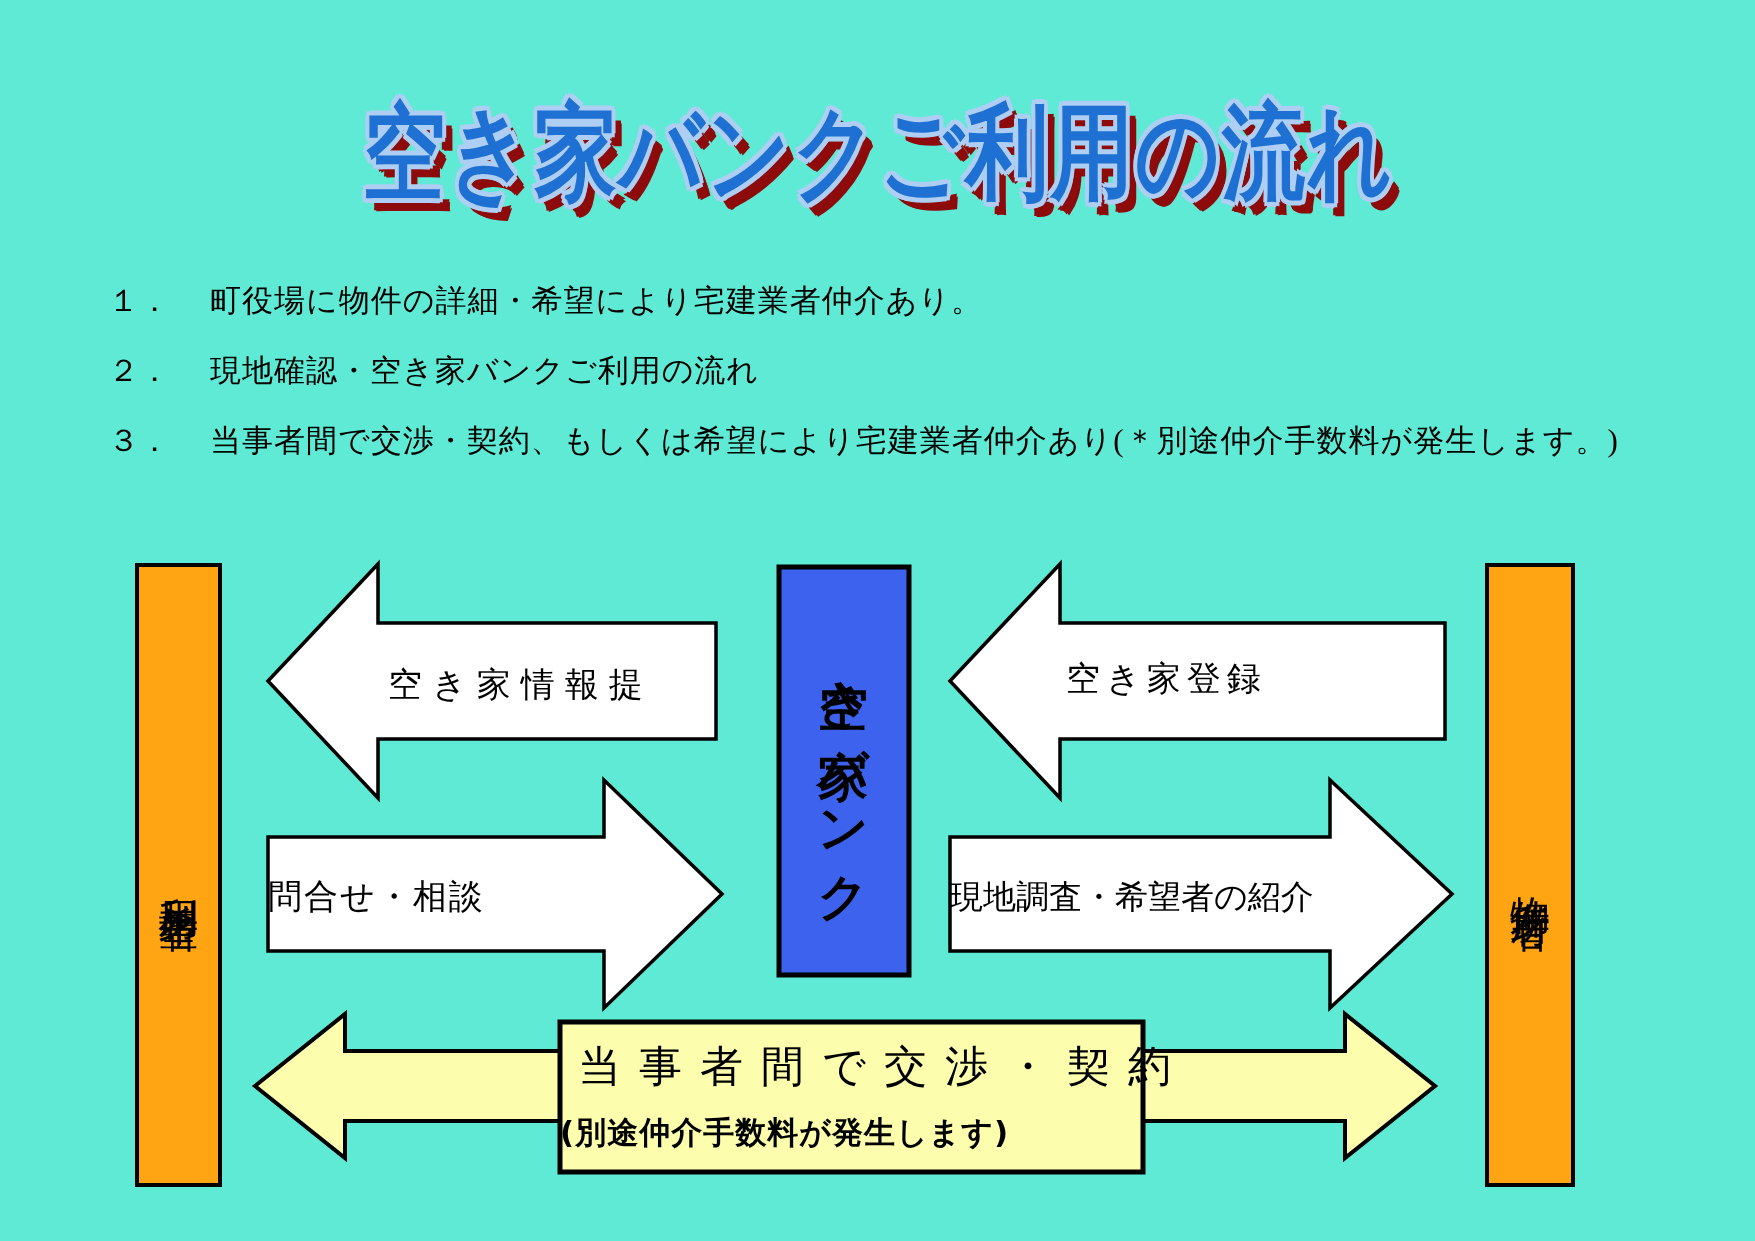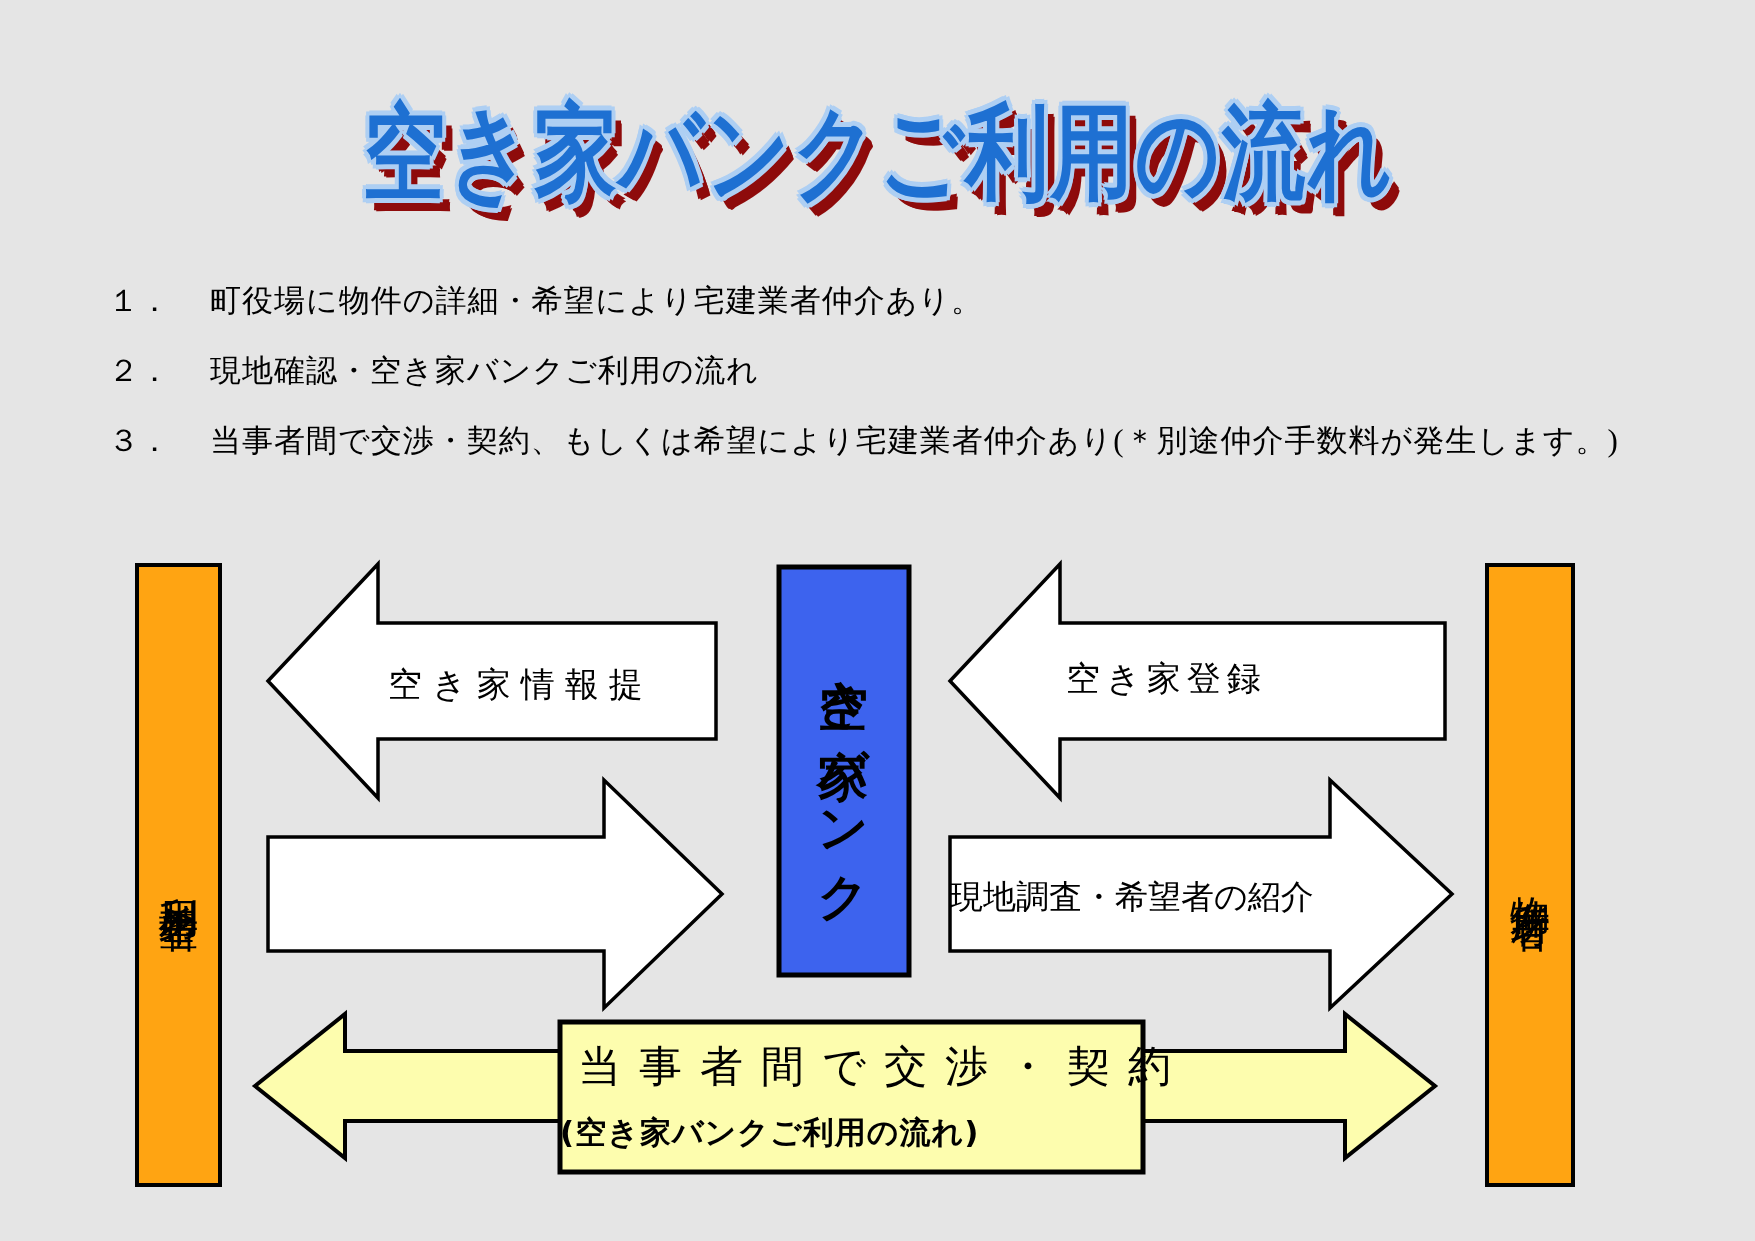--- a/index.html
+++ b/index.html
@@ -1,18 +1,18 @@
 <!DOCTYPE html>
 <html><head>
 <meta charset="utf-8">
 <style>
   html,body { margin:0; padding:0; background:#ffffff; }
   .page {
     position:relative; width:1755px; height:1241px;
-    background:#e5e5e5; overflow:hidden;
+    background:#5eead4; overflow:hidden;
     font-family:"Liberation Serif","DejaVu Serif",serif;
   }
 
   
   .title {
     position:absolute; top:84px; left:50%;
     margin:0; white-space:nowrap;
     transform:translateX(-50%) scaleX(0.80);
     transform-origin:center top;
     font-family:"DejaVu Sans","Liberation Sans",sans-serif;
@@ -100,23 +100,24 @@
 
     <rect stroke-width="4" x="137" y="565" width="83" height="620" fill="#FFA412"></rect>
 
     <rect stroke-width="4" x="1487" y="565" width="86" height="620" fill="#FFA412"></rect>
 
     <rect stroke-width="5" x="779" y="567" width="130" height="408" fill="#3D63EE"></rect>
   </svg>
 
   <div class="lbl lbl-info">空き家情報提</div>
   <div class="lbl lbl-register">空き家登録</div>
+  <div class="lbl lbl-inquiry">問合せ・相談</div>
   <div class="lbl lbl-survey">現地調査・希望者の紹介</div>
   <div class="lbl lbl-neg1">当事者間で交渉・契約</div>
-  <div class="lbl lbl-neg2">(空き家バンクご利用の流れ)</div>
+  <div class="lbl lbl-neg2">(別途仲介手数料が発生します)</div>
 
   <div class="vwrap v-user">
     <span class="vtext">利用希望者</span>
   </div>
   <div class="vwrap v-bank">
     <span class="vtext">空き家バンク</span>
   </div>
   <div class="vwrap v-owner">
     <span class="vtext">物件所有者</span>
   </div>

